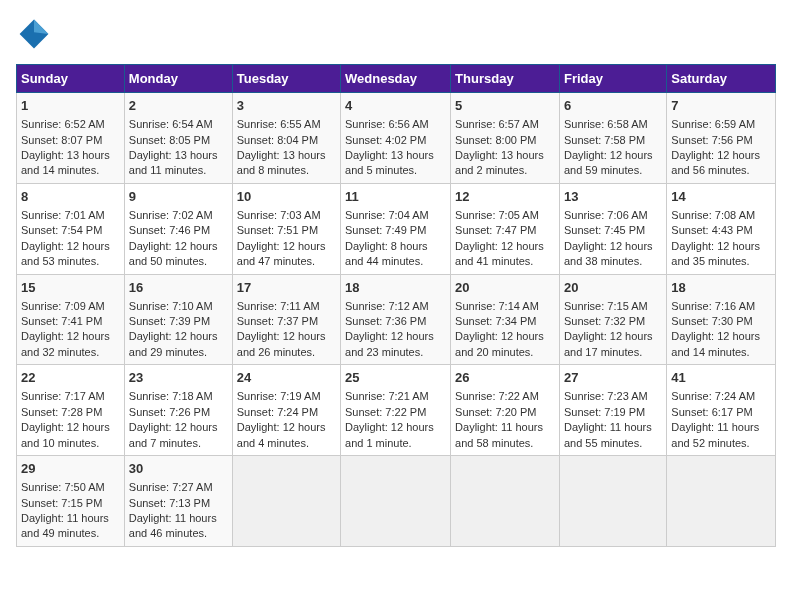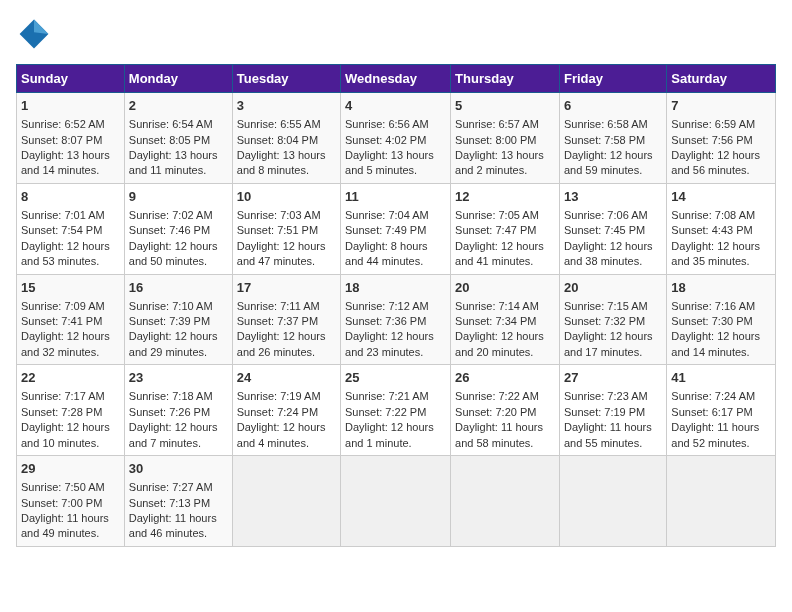--- a/index.html
+++ b/index.html
@@ -146,21 +146,21 @@
       <tr>
         <td><span class="day-num">22</span><span>Sunrise: 7:17 AM</span><br><span>Sunset: 7:28 PM</span><br><span>Daylight: 12 hours and 10 minutes.</span></td>
         <td><span class="day-num">23</span><span>Sunrise: 7:18 AM</span><br><span>Sunset: 7:26 PM</span><br><span>Daylight: 12 hours and 7 minutes.</span></td>
         <td><span class="day-num">24</span><span>Sunrise: 7:19 AM</span><br><span>Sunset: 7:24 PM</span><br><span>Daylight: 12 hours and 4 minutes.</span></td>
         <td><span class="day-num">25</span><span>Sunrise: 7:21 AM</span><br><span>Sunset: 7:22 PM</span><br><span>Daylight: 12 hours and 1 minute.</span></td>
         <td><span class="day-num">26</span><span>Sunrise: 7:22 AM</span><br><span>Sunset: 7:20 PM</span><br><span>Daylight: 11 hours and 58 minutes.</span></td>
         <td><span class="day-num">27</span><span>Sunrise: 7:23 AM</span><br><span>Sunset: 7:19 PM</span><br><span>Daylight: 11 hours and 55 minutes.</span></td>
         <td><span class="day-num">41</span><span>Sunrise: 7:24 AM</span><br><span>Sunset: 6:17 PM</span><br><span>Daylight: 11 hours and 52 minutes.</span></td>
       </tr>
       <tr>
-        <td><span class="day-num">29</span><span>Sunrise: 7:50 AM</span><br><span>Sunset: 7:00 PM</span><br><span>Daylight: 11 hours and 49 minutes.</span></td>
+        <td><span class="day-num">29</span><span>Sunrise: 7:50 AM</span><br><span>Sunset: 7:15 PM</span><br><span>Daylight: 11 hours and 49 minutes.</span></td>
         <td><span class="day-num">30</span><span>Sunrise: 7:27 AM</span><br><span>Sunset: 7:13 PM</span><br><span>Daylight: 11 hours and 46 minutes.</span></td>
         <td class="empty"></td>
         <td class="empty"></td>
         <td class="empty"></td>
         <td class="empty"></td>
         <td class="empty"></td>
       </tr>
     </tbody>
 </table>
 

